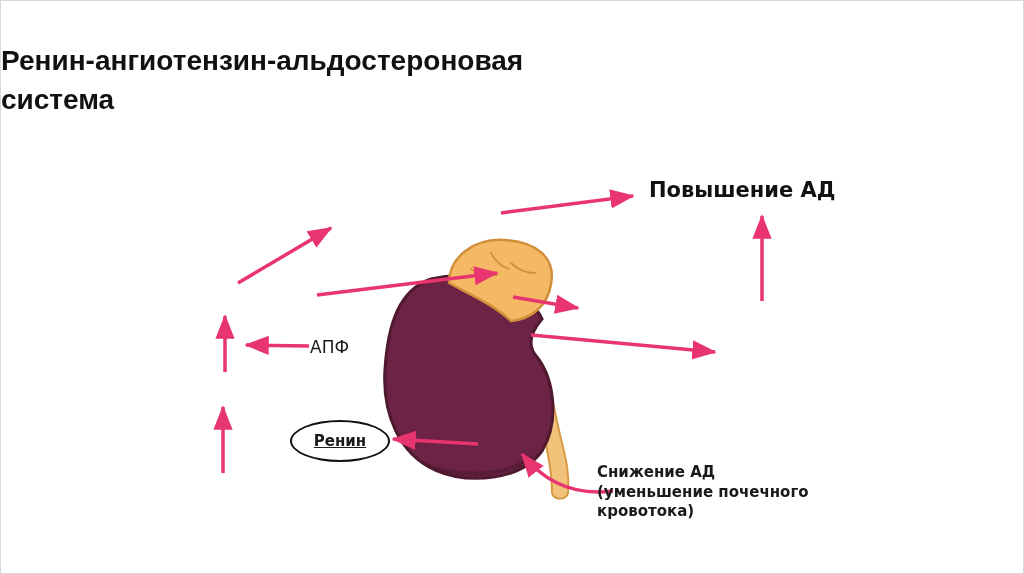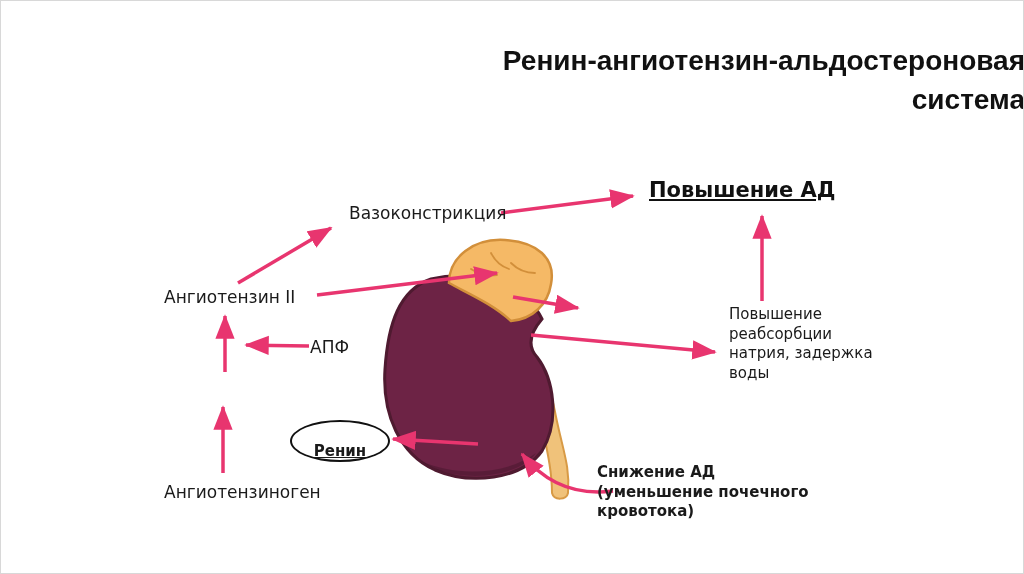--- a/index.html
+++ b/index.html
@@ -9,21 +9,21 @@
     background:#ffffff;
     border:1px solid #d8d8d8;
     box-sizing:border-box;
     font-family:"DejaVu Sans", sans-serif;
     color:#1a1a1a;
     overflow:hidden;
   }
   .abs{position:absolute;}
   .page-title{
     left:0;top:40px;width:1024px;
-    text-align:right;
+    text-align:left;
     font-family:"Liberation Sans", sans-serif;
     font-weight:bold;
     font-size:28px;
     line-height:1.4;
     white-space:pre-line;
     color:#111;
   }
   .lbl{
     font-size:17px;
     line-height:1.25;
@@ -32,30 +32,29 @@
   }
   .lbl-small{
     font-size:15px;
     line-height:1.3;
     white-space:pre-line;
     color:#1a1a1a;
   }
   .bp-increase{
     font-size:21px;
     font-weight:bold;
-    text-decoration:underline;
     color:#111;
   }
   .renin-oval{
     left:289px;top:419px;
     width:96px;height:38px;
     border:2.5px solid #111;
     border-radius:50%;
     background:#fff;
-    display:flex;align-items:flex-end;justify-content:center;
+    display:flex;align-items:center;justify-content:center;
     font-size:15px;font-weight:bold;
     text-decoration:underline;
   }
   svg{position:absolute;left:0;top:0;}
 </style>
 </head>
 <body>
 
 <div class="canvas">
 
@@ -99,38 +98,31 @@
       <line x1="530" y1="334" x2="714" y2="351" marker-end="url(#ah)"></line>
       <line x1="761" y1="300" x2="761" y2="215" marker-end="url(#ah)"></line>
       <line x1="308" y1="345" x2="245" y2="344" marker-end="url(#ah)"></line>
       <line x1="224" y1="371" x2="224" y2="315" marker-end="url(#ah)"></line>
       <line x1="222" y1="472" x2="222" y2="406" marker-end="url(#ah)"></line>
       <line x1="477" y1="443" x2="392" y2="438" marker-end="url(#ah)"></line>
       <path d="M612 490 Q556 497 521 453" marker-end="url(#ah)"></path>
     </g>
   </svg>
 
-  <div class="abs lbl" style="left:348px;top:202px;">Вазоконстрикция</div>
 
   <div class="abs bp-increase" style="left:648px;top:177px;">Повышение АД</div>
 
-  <div class="abs lbl" style="left:163px;top:286px;">Ангиотензин II</div>
 
   <div class="abs lbl" style="left:309px;top:336px;">АПФ</div>
 
 
   <div class="abs renin-oval">
     <span>Ренин</span>
   </div>
 
-  <div class="abs lbl" style="left:163px;top:481px;">Ангиотензиноген</div>
 
 
-  <div class="abs lbl-small" style="left:728px;top:304px;width:160px;">Повышение
-реабсорбции
-натрия, задержка
-воды</div>
 
   <div class="abs lbl-small" style="left:596px;top:462px;width:215px;font-weight:bold;">Снижение АД
 (уменьшение почечного
 кровотока)</div>
 
 </div>
 
 </body></html>

